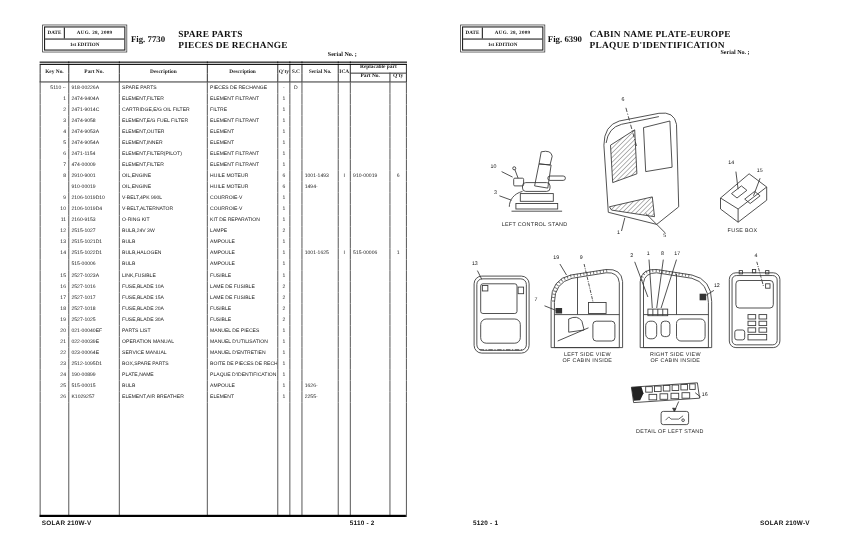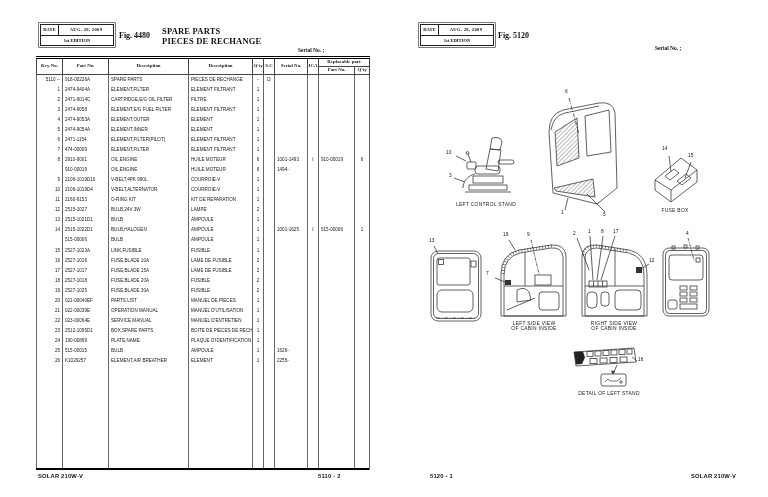--- a/index.html
+++ b/index.html
@@ -46,21 +46,21 @@
 <div id="canvas">
 
   <div class="datebox" style="left:40px;top:24px;">
     <div class="r1">
       <div class="c1">DATE</div>
       <div class="c2">AUG. 28, 2009</div>
     </div>
     <div class="r2">1st EDITION</div>
   </div>
 
-  <div class="figlabel" style="left:119px;top:31px;">Fig. 4480</div>
+  <div class="figlabel" style="left:119px;top:31px;">Fig. 7730</div>
   <div class="title" style="left:162px;top:26px;">
     <div>SPARE PARTS</div>
     <div>PIECES DE RECHANGE</div>
   </div>
   <div class="serial" style="left:298px;top:47px;">Serial No. ;</div>
 
   <div id="parts-table">
     <table>
       <colgroup>
         <col style="width:26px">
@@ -459,21 +459,25 @@
   <div class="footer" style="left:38px;">SOLAR 210W-V</div>
   <div class="footer" style="left:318px;">5110 - 2</div>
 
   <div class="datebox" style="left:420px;top:24px;">
     <div class="r1">
       <div class="c1">DATE</div>
       <div class="c2">AUG. 28, 2009</div>
     </div>
     <div class="r2">1st EDITION</div>
   </div>
-  <div class="figlabel" style="left:498px;top:31px;">Fig. 5120</div>
+  <div class="figlabel" style="left:498px;top:31px;">Fig. 6390</div>
+  <div class="title" style="left:536px;top:26px;">
+    <div>CABIN NAME PLATE-EUROPE</div>
+    <div>PLAQUE D'IDENTIFICATION</div>
+  </div>
   <div class="serial" style="left:655px;top:45px;">Serial No. ;</div>
 
   <div class="fig" style="left:444px;top:133px;width:84px;height:80px;">
     <svg width="84" height="66" viewBox="0 0 84 66">
       <g class="lineart">
         <path d="M48,5 q9,-2 10,4 l-2,8 -10,-1 z"></path>
         <path d="M46,16 l11,1 -3,21 -12,-2 z"></path>
         <rect x="31" y="33" width="25" height="8" rx="3"></rect>
         <rect x="54" y="27" width="16" height="4" rx="2"></rect>
         <rect x="23" y="29" width="9" height="7" rx="1"></rect>

